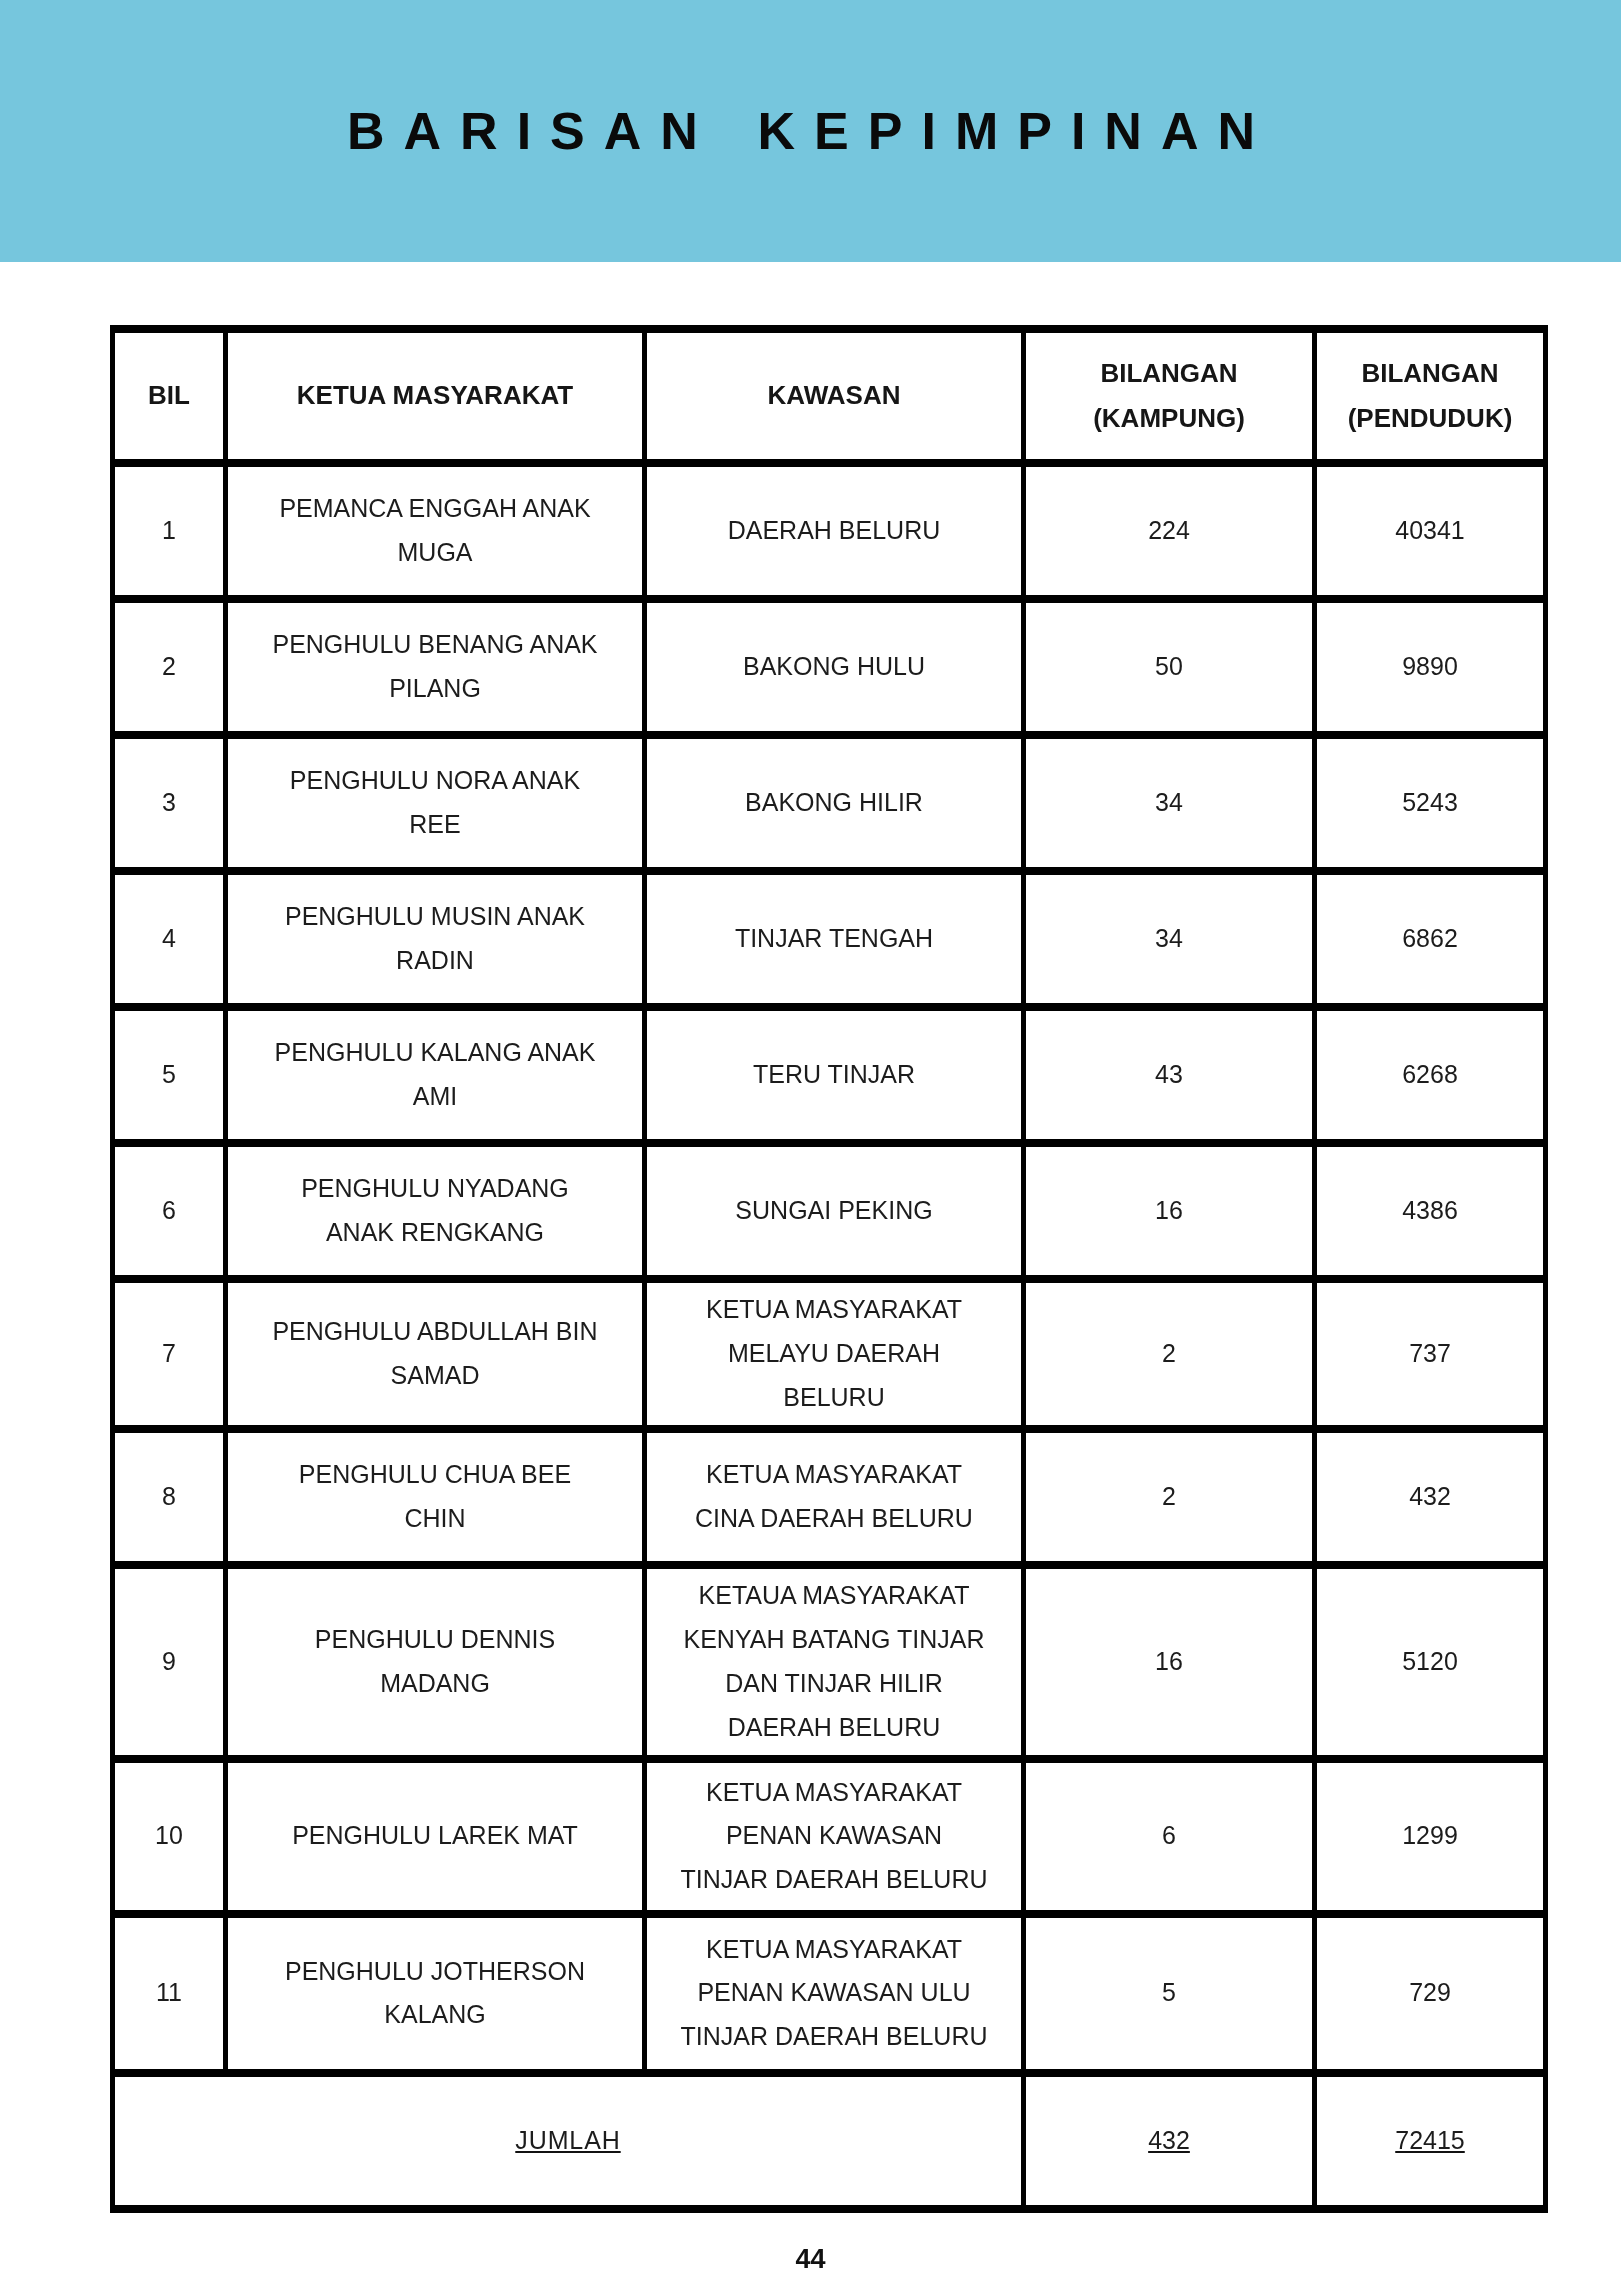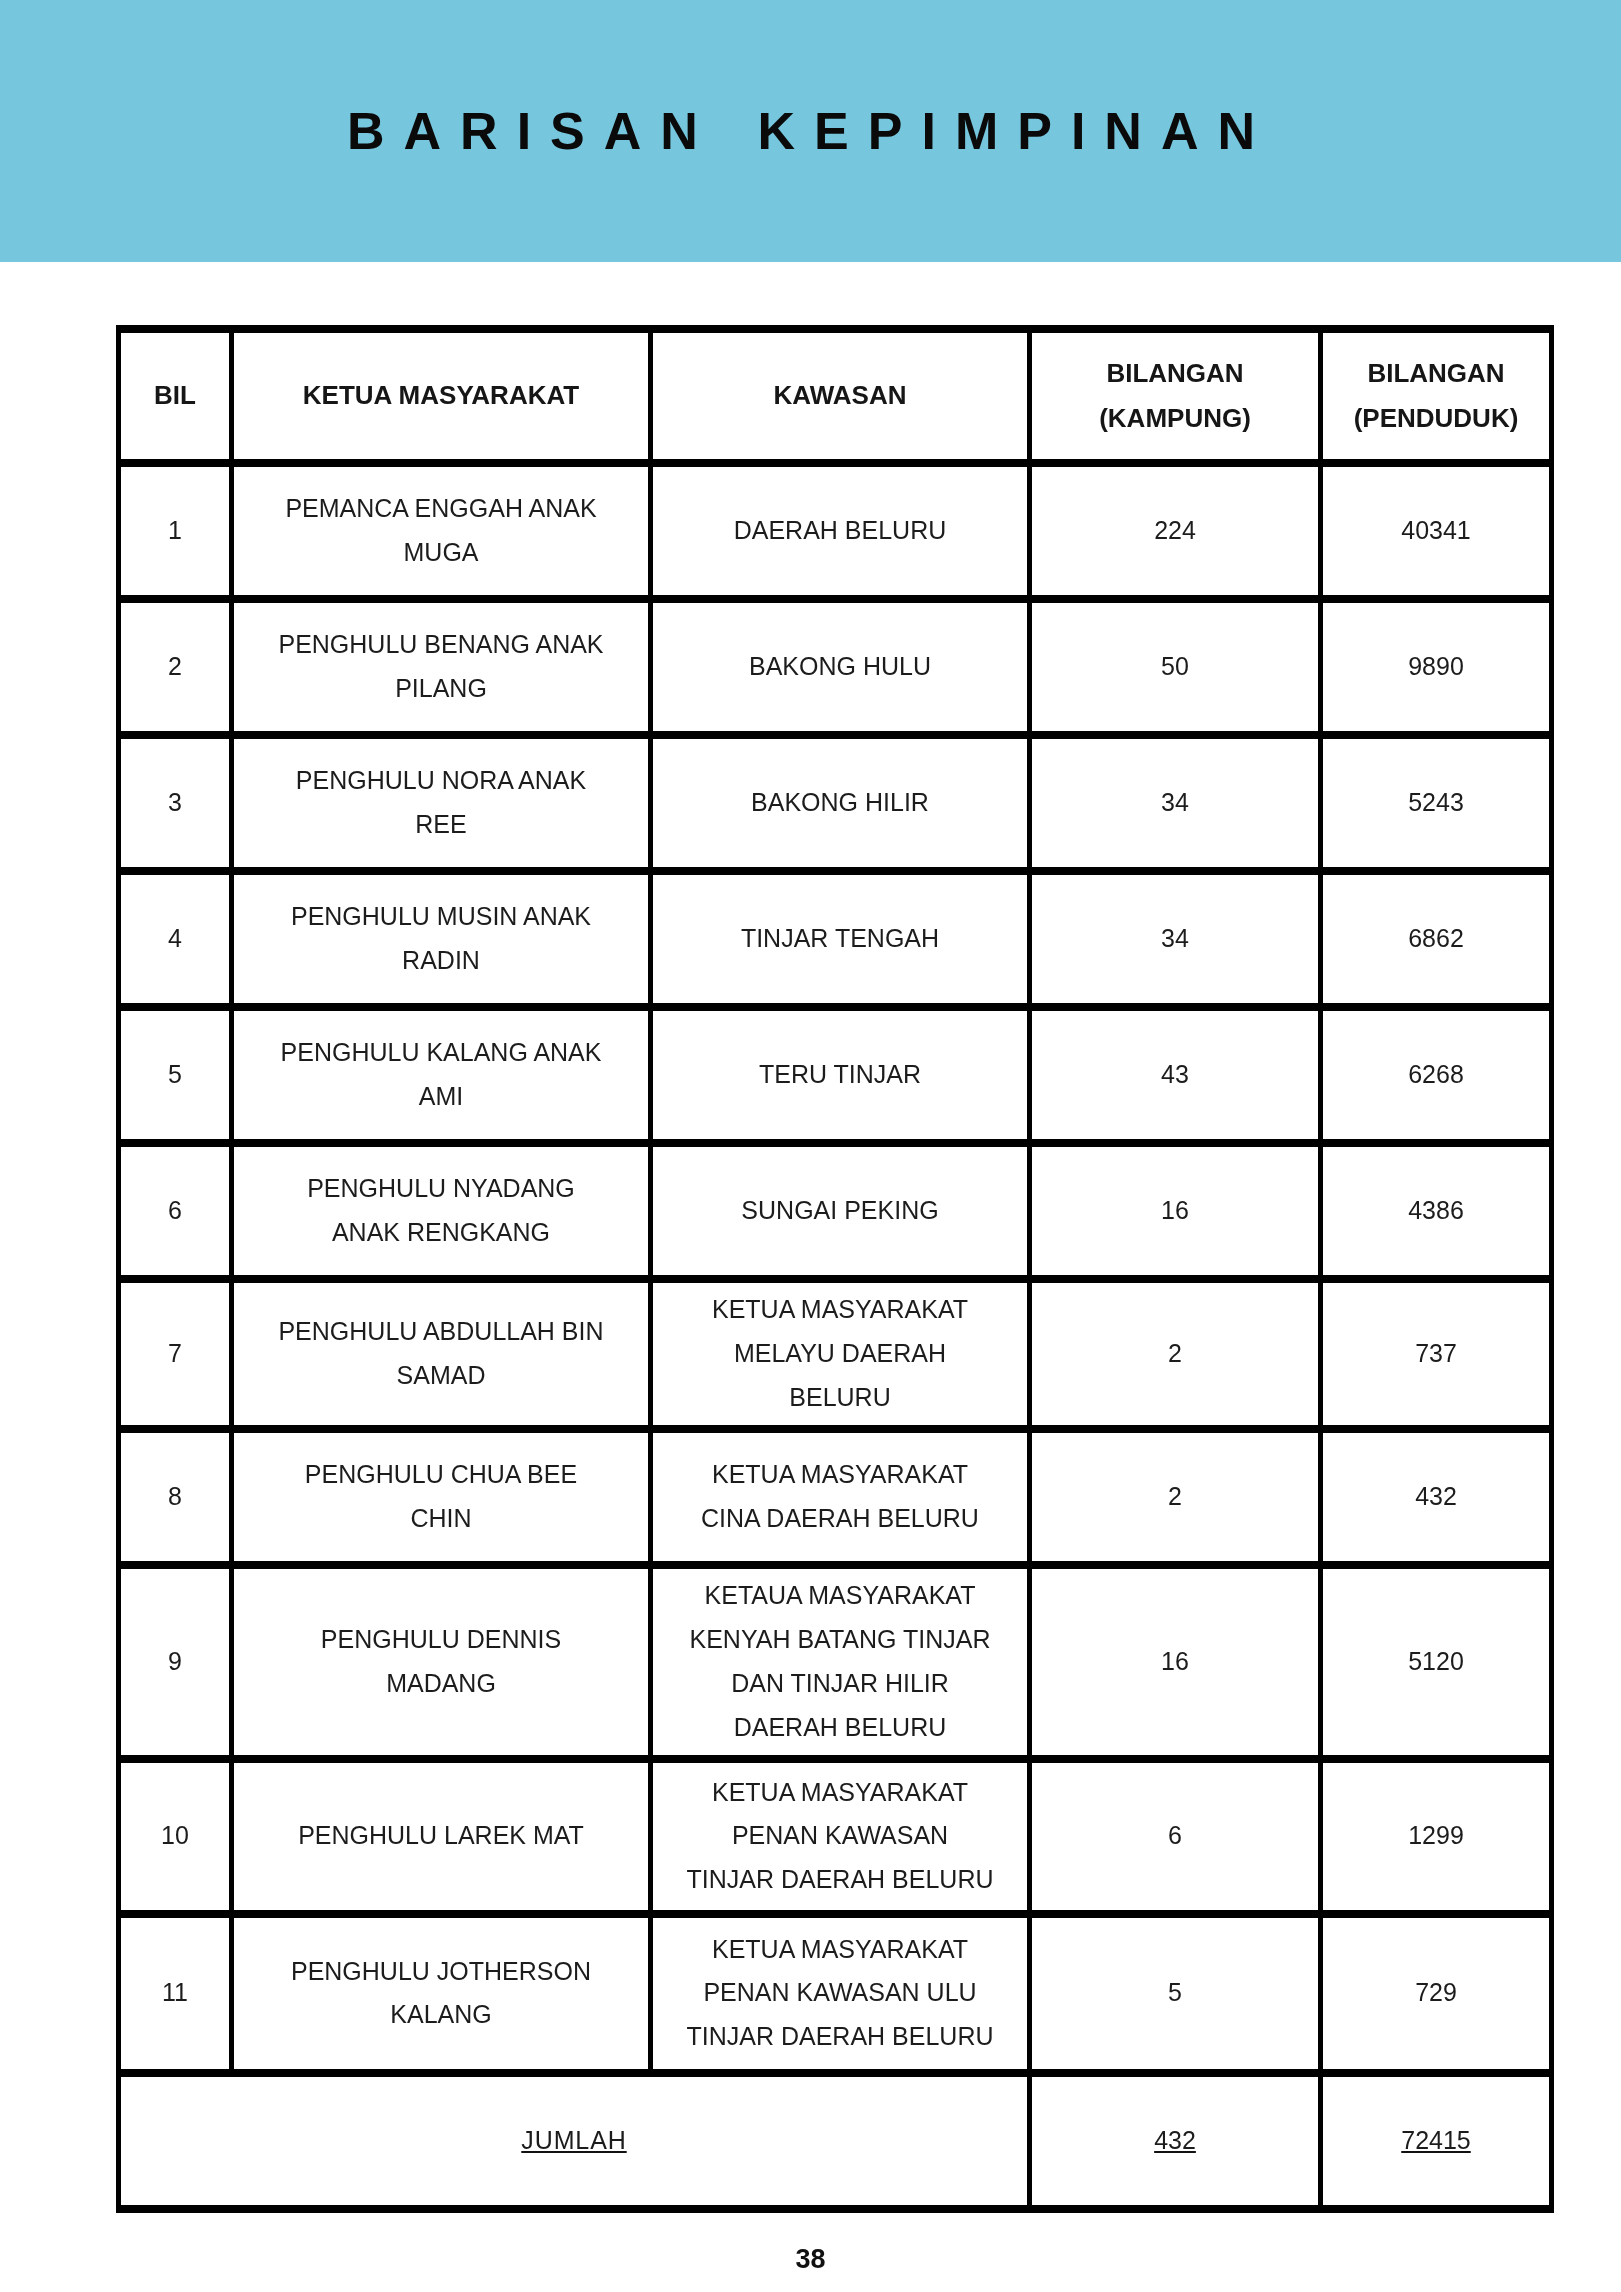--- a/index.html
+++ b/index.html
@@ -32,21 +32,21 @@
     font-weight: bold;
     letter-spacing: 19px;
     word-spacing: 7.2px;
     line-height: 73px;
     color: #0a0a0a;
     text-align: center;
     white-space: nowrap;
   }
   table.main-table {
     position: absolute;
-    left: 116px;
+    left: 110px;
     top: 325px;
     width: 1433px;
     border-collapse: collapse;
     table-layout: fixed;
   }
   .main-table th,
   .main-table td {
     border: 5.4px solid #000000;
     border-top-width: 8px;
     border-bottom-width: 8px;
@@ -237,14 +237,14 @@
       <td class="c-num">729</td>
     </tr>
     <tr style="height:136px;text-decoration:underline;">
       <td colspan="3" class="total-label">JUMLAH</td>
       <td class="c-num">432</td>
       <td class="c-num">72415</td>
     </tr>
   </tbody>
 </table>
 
-<div class="page-number">38</div>
+<div class="page-number">44</div>
 
 
 </body></html>

